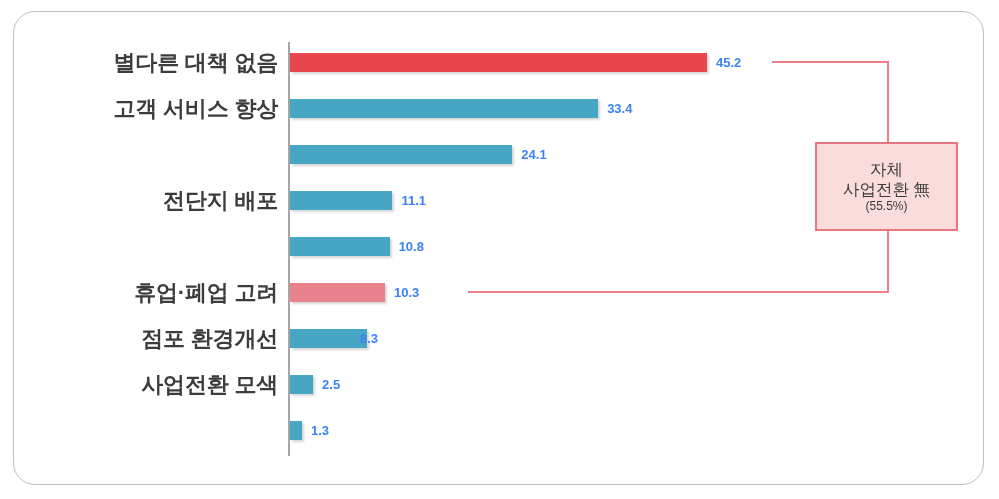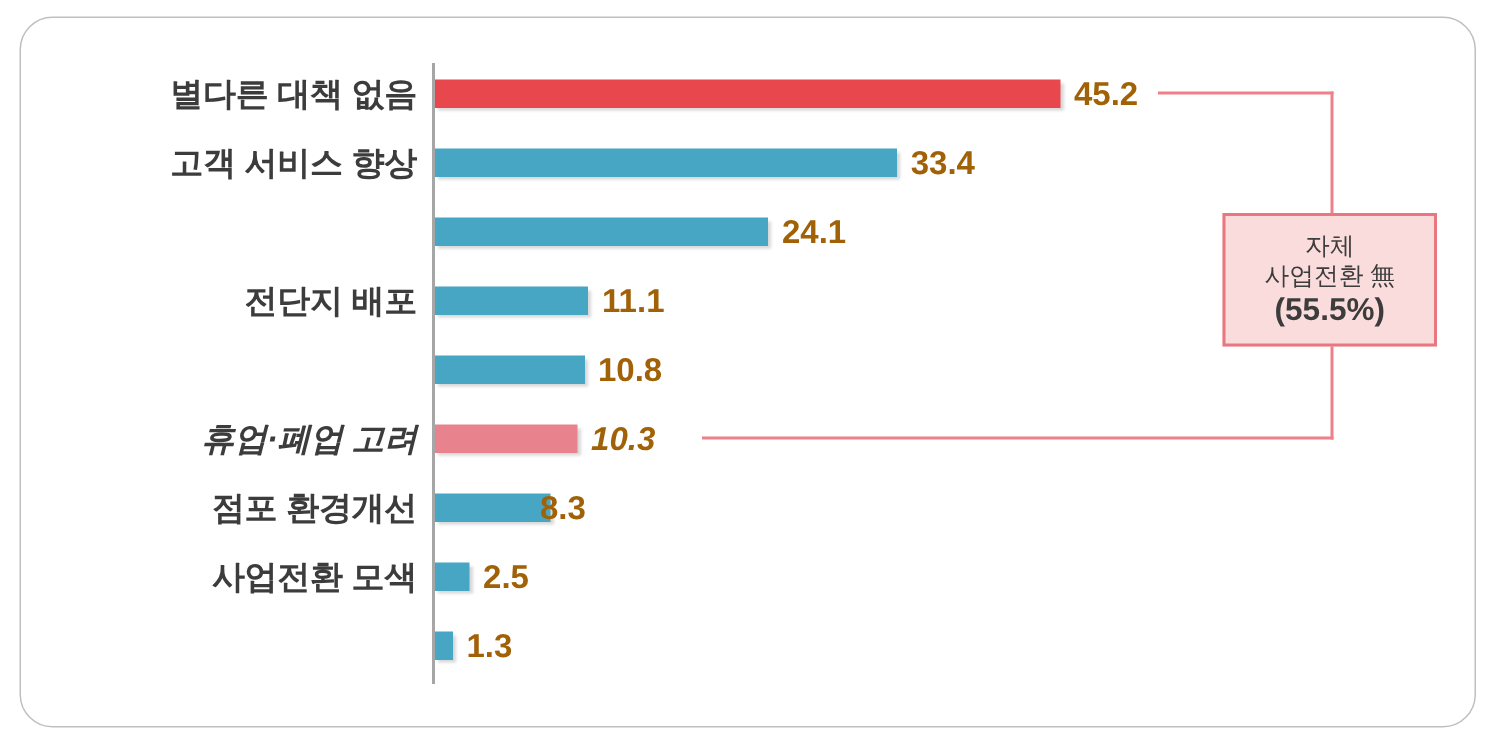--- a/index.html
+++ b/index.html
@@ -81,23 +81,23 @@
   }
   .bar.blue  { background: #46a6c4; }
   .bar.red   { background: #e8484d; }
   .bar.salmon{ background: #e8828c; }
   .val-label {
     position: absolute;
     top: 0;
     height: 46px;
     line-height: 46px;
     white-space: nowrap;
-    font-size: 22px;
+    font-size: 13px;
     font-weight: bold;
-    color: #a16207;
+    color: #3b82f6;
   }
   
   .leader {
     position: absolute;
     background: #ee8089;
   }
   #leader-top-h {
     left: 772px;
     top: 61px;
     width: 117px;
@@ -132,22 +132,22 @@
     line-height: 1.22;
   }
   #callout .c-line {
     font-size: 16.5px;
     font-weight: normal;
     color: #3c3c3c;
     white-space: nowrap;
     text-align: center;
   }
   #callout .c-pct {
-    font-size: 21px;
-    font-weight: bold;
+    font-size: 12px;
+    font-weight: normal;
     color: #3c3c3c;
     white-space: nowrap;
   }
 </style>
 </head>
 <body>
 
 <div id="stage">
 
   <div id="frame"></div>
@@ -187,21 +187,21 @@
             <div class="bar blue" style="width: 102.405px;"></div>
           </div>
           <div class="val-label" style="left: 401.405px;">11.1</div>
         </div>
         <div class="row" style="top: 224px;">
           <div class="bar-wrap">
             <div class="bar blue" style="width: 99.6372px;"></div>
           </div>
           <div class="val-label" style="left: 398.637px;">10.8</div>
         </div>
-        <div class="row" style="top: 270px; font-style: italic;">
+        <div class="row" style="top: 270px;">
           <div class="cat-label">휴업·폐업 고려</div>
           <div class="bar-wrap">
             <div class="bar salmon" style="width: 95.0243px;"></div>
           </div>
           <div class="val-label" style="left: 394.024px;">10.3</div>
         </div>
         <div class="row" style="top: 316px;">
           <div class="cat-label">점포 환경개선</div>
           <div class="bar-wrap">
             <div class="bar blue" style="width: 76.573px;"></div>

